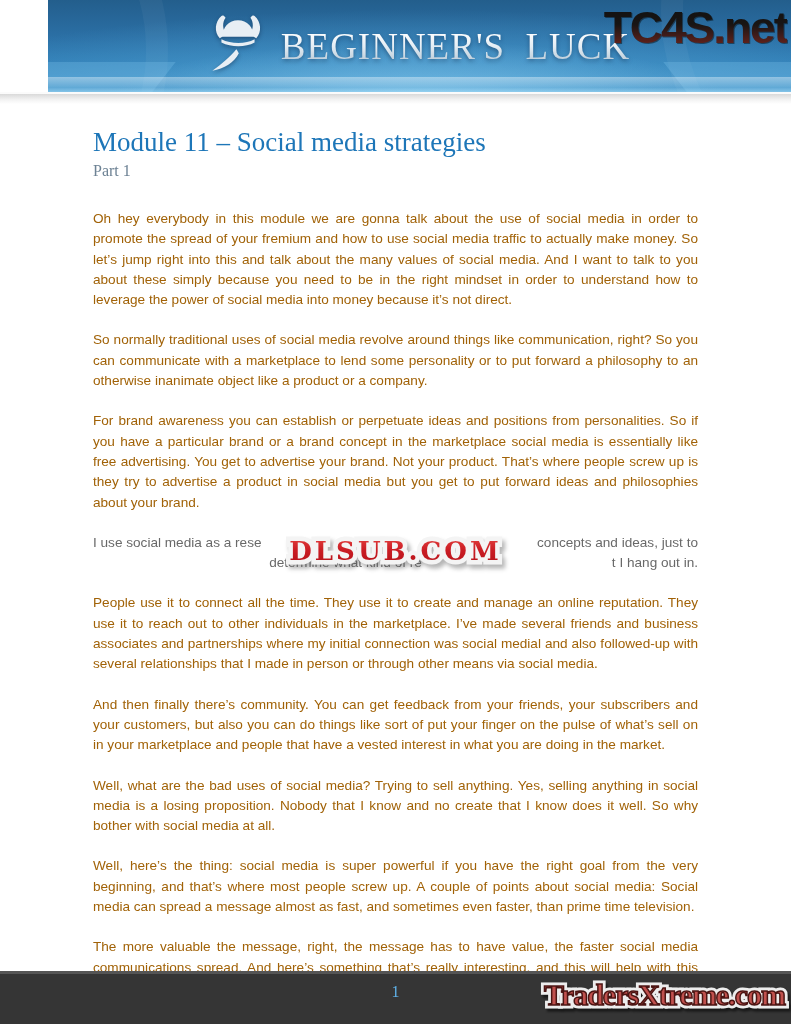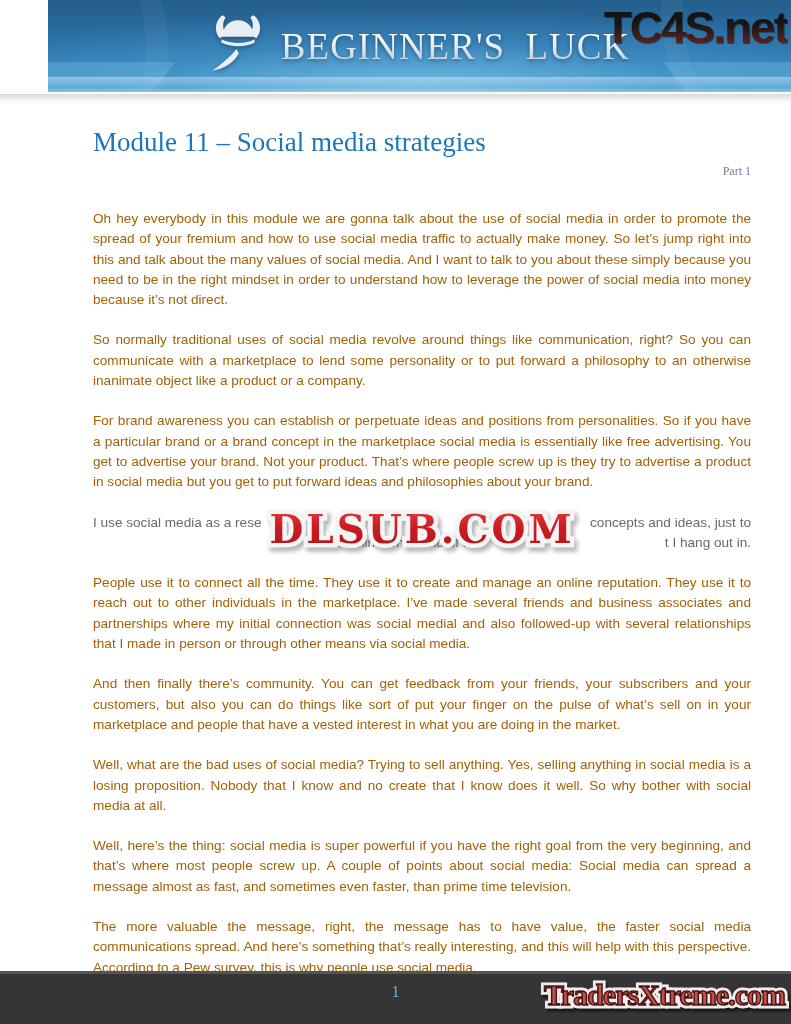--- a/index.html
+++ b/index.html
@@ -56,45 +56,45 @@
     -webkit-background-clip:text; background-clip:text; color:transparent;
     text-shadow:none;
     filter: drop-shadow(1px 1px 0 rgba(0,0,0,.45));
   }
   .header-shadow{
     height:12px; border-top:2px solid #fbfbfb;
     background: linear-gradient(180deg,#d9d9d9 0%, #f2f2f2 55%, #ffffff 100%);
   }
 
   
-  .content{ padding:22px 40px 0 93px; }
+  .content{ padding:22px 93px 0 93px; }
   .doc-title{
     font-family:"Liberation Serif", serif; font-weight:normal;
     font-size:27px; line-height:33px; color:#1d76b8;
   }
   .doc-subtitle{
     font-family:"Liberation Serif", serif; font-weight:normal;
-    font-size:12px; line-height:24px; color:#6d8294; margin-bottom:26px;text-align:right;
+    font-size:16px; line-height:24px; color:#6d8294; margin-bottom:26px;
   }
   .para{
     font-size:13.6px; line-height:20.3px; color:#a16207;
     text-align:justify; margin-bottom:20px;
   }
   
   .wm-para{ position:relative; margin-bottom:20px; font-size:13.6px; line-height:20.3px; color:#696969; }
   .wm-line{ display:flex; justify-content:space-between; height:20.3px; white-space:nowrap; overflow:hidden; }
   .wm-line.l2{ justify-content:flex-end; }
   .wm-line.l2 .l2-right{ margin-left:190px; }
   .dlsub{
     position:absolute; left:50%; top:53%; transform:translate(-50%,-50%);
     white-space:nowrap; pointer-events:none;
   }
   .dlsub .stroke, .dlsub .fill{
     font-family:"DejaVu Serif", serif; font-weight:bold;
-    font-size:39px; letter-spacing:3px;
+    font-size:26px; letter-spacing:3px;
   }
   .dlsub .stroke{
     position:absolute; left:0; top:0; color:#f4f4f4;
     -webkit-text-stroke:9px #f4f4f4;
     filter: drop-shadow(3px 4px 2px rgba(90,90,90,.45));
   }
   .dlsub .fill{
     position:relative;
     background:linear-gradient(180deg,#e4423f 0%,#cb1d24 45%,#b31118 100%);
     -webkit-background-clip:text; background-clip:text; color:transparent;

